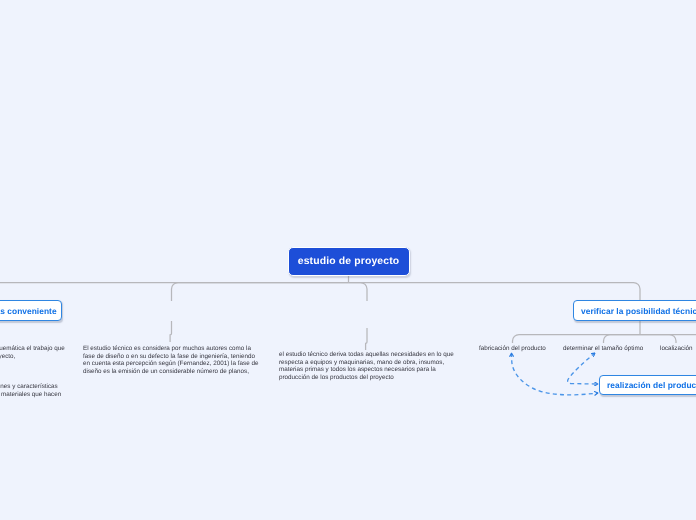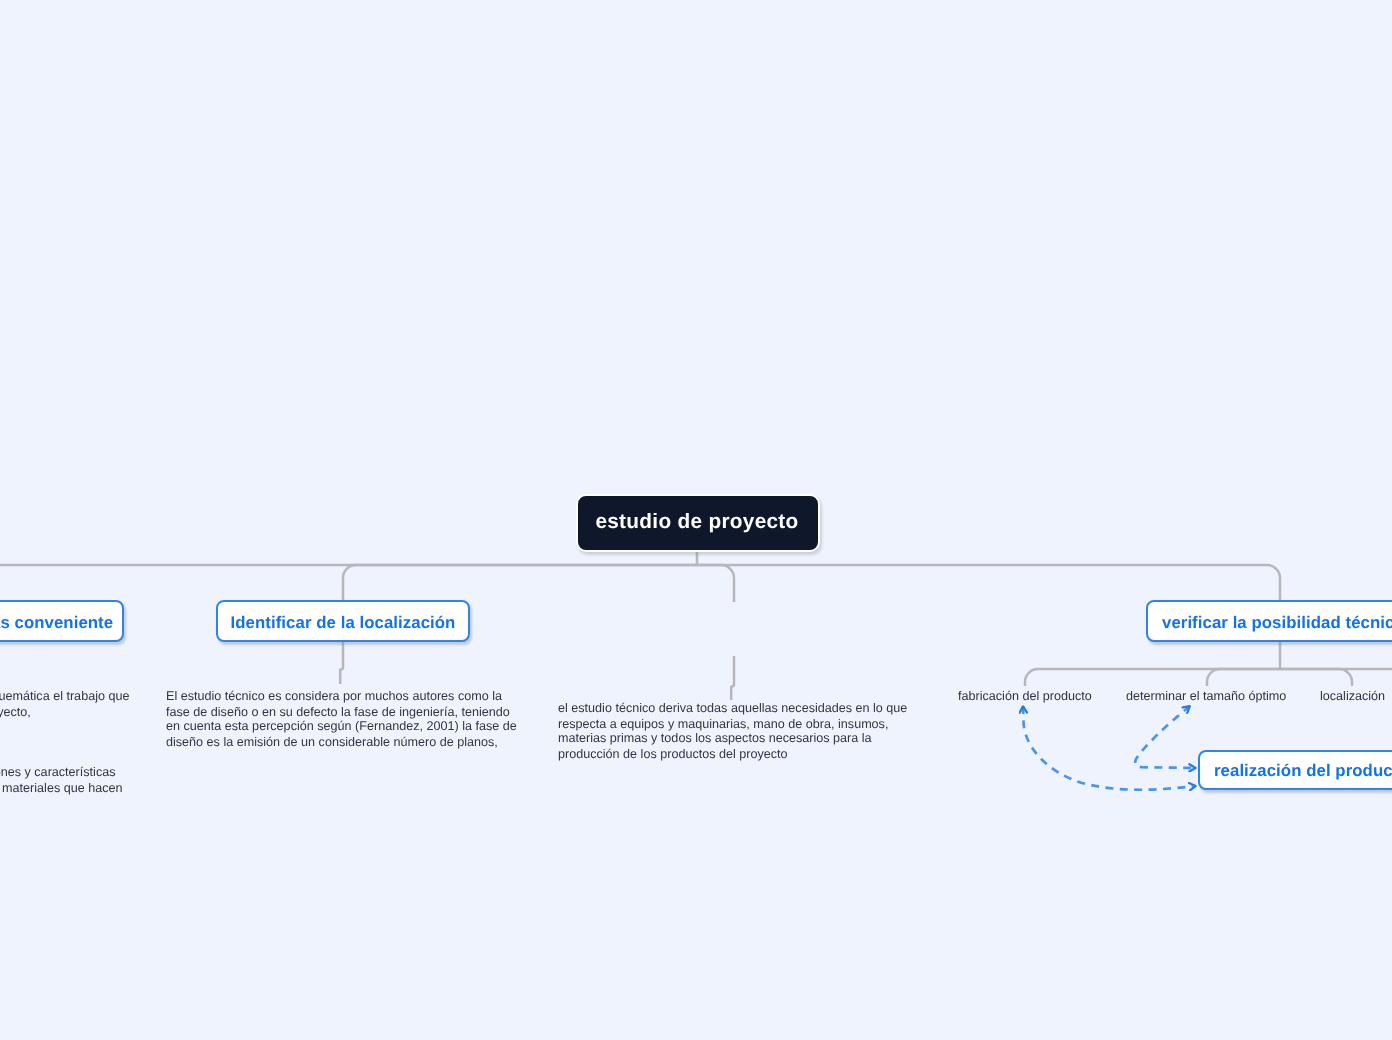--- a/index.html
+++ b/index.html
@@ -1,21 +1,21 @@
 <!DOCTYPE html>
 <html><head>
 <meta charset="utf-8">
 <style>
   html,body{margin:0;padding:0;}
   body{width:696px;height:520px;overflow:hidden;background:#eff3fd;
        font-family:"Liberation Sans", sans-serif;-webkit-font-smoothing:antialiased;text-rendering:geometricPrecision;}
   #canvas{position:absolute;left:0;top:0;width:696px;height:520px;overflow:hidden;}
   svg.links{position:absolute;left:0;top:0;width:696px;height:520px;pointer-events:none;}
   .node{position:absolute;box-sizing:border-box;}
-  .root{background:#0f172a;color:#fff;font-weight:bold;border-radius:5px;
+  .root{background:#1d4ed8;color:#fff;font-weight:bold;border-radius:5px;
         border:1.4px solid #fff;box-shadow:1px 1.5px 1.5px rgba(110,120,145,.28);
         display:flex;align-items:center;justify-content:center;font-size:10.4px;
         letter-spacing:.15px;}
   .box{background:#fff;color:#1272e6;font-weight:bold;border:1.6px solid #2f86e2;
        border-radius:4px;display:flex;align-items:center;font-size:8.4px;
        padding:0 7px;box-shadow:1px 1.5px 1.2px rgba(110,120,145,.35);letter-spacing:0.04px;
        line-height:10px;}
   .plain{position:absolute;color:#33333c;font-size:6.3px;white-space:nowrap;}
   .para{position:absolute;color:#35353f;font-size:6.3px;line-height:7.5px;}
 </style>
@@ -57,23 +57,20 @@
   </svg>
 
   <div class="node root" style="left:287.5px;top:246.5px;width:122px;height:29px;">
     <span>estudio de proyecto</span>
   </div>
 
   <div class="node box" style="left:-123px;top:300px;width:185px;height:21px;white-space:nowrap;">
     <span>seleccionar la alternativa más conveniente</span>
   </div>
 
-  <div class="node box" style="left:108px;top:300px;width:127px;height:21px;justify-content:center;white-space:nowrap;">
-    <span>Identificar de la localización</span>
-  </div>
 
 
   <div class="node box" style="left:573px;top:300px;width:160px;height:21px;">
     <span>verificar la posibilidad técnica</span>
   </div>
 
   <div class="node box" style="left:599px;top:375px;width:150px;height:20px;">
     <span>realización del producto</span>
   </div>
 

